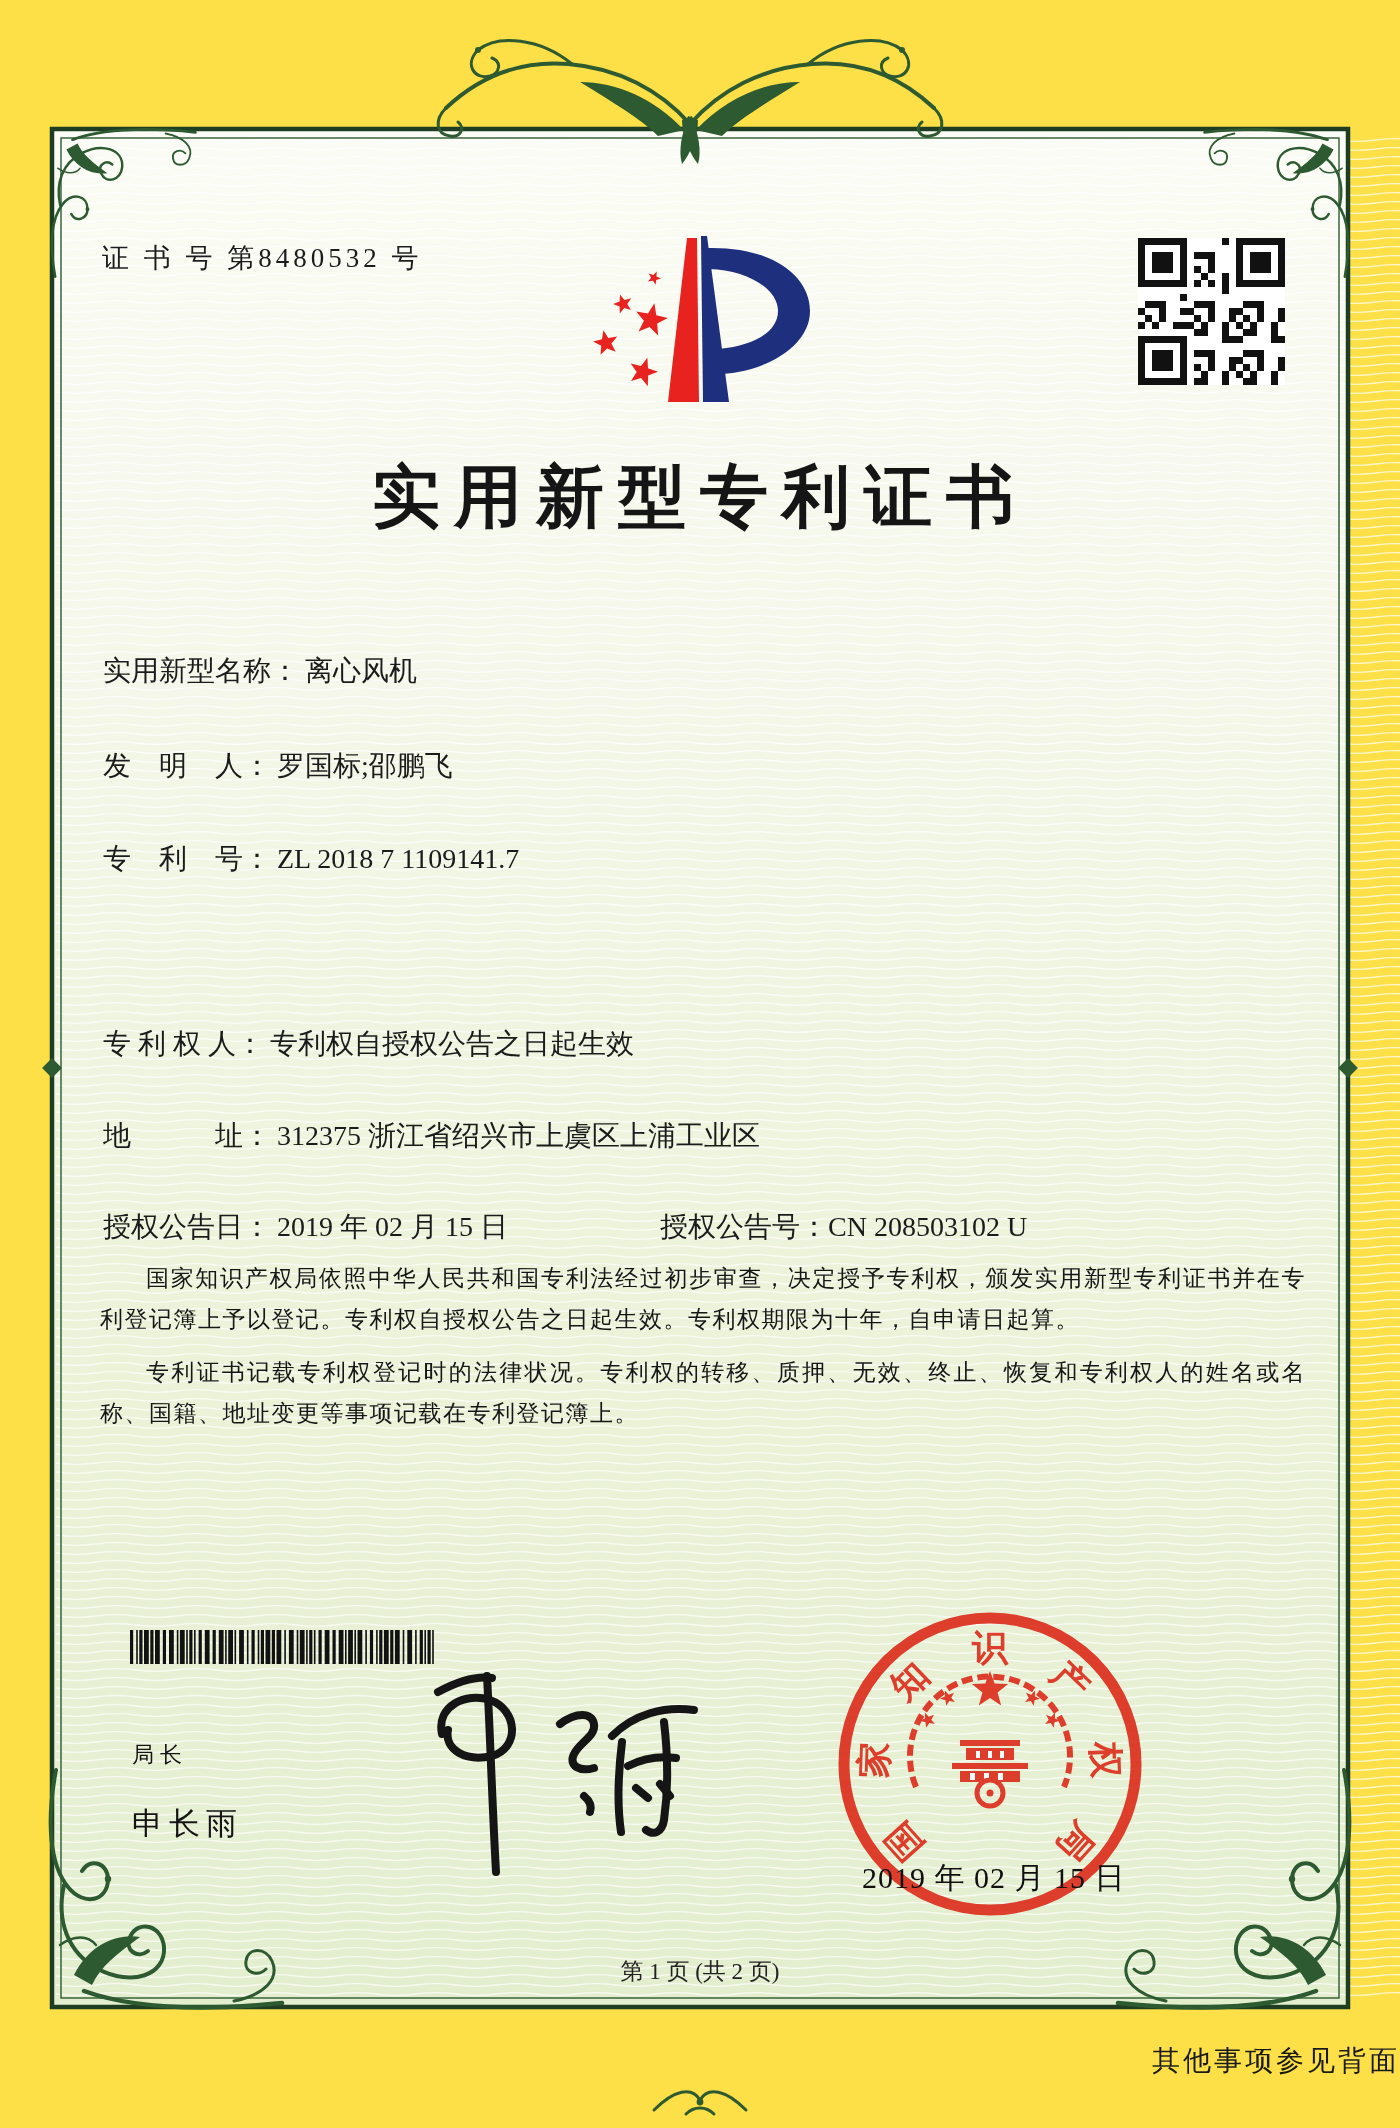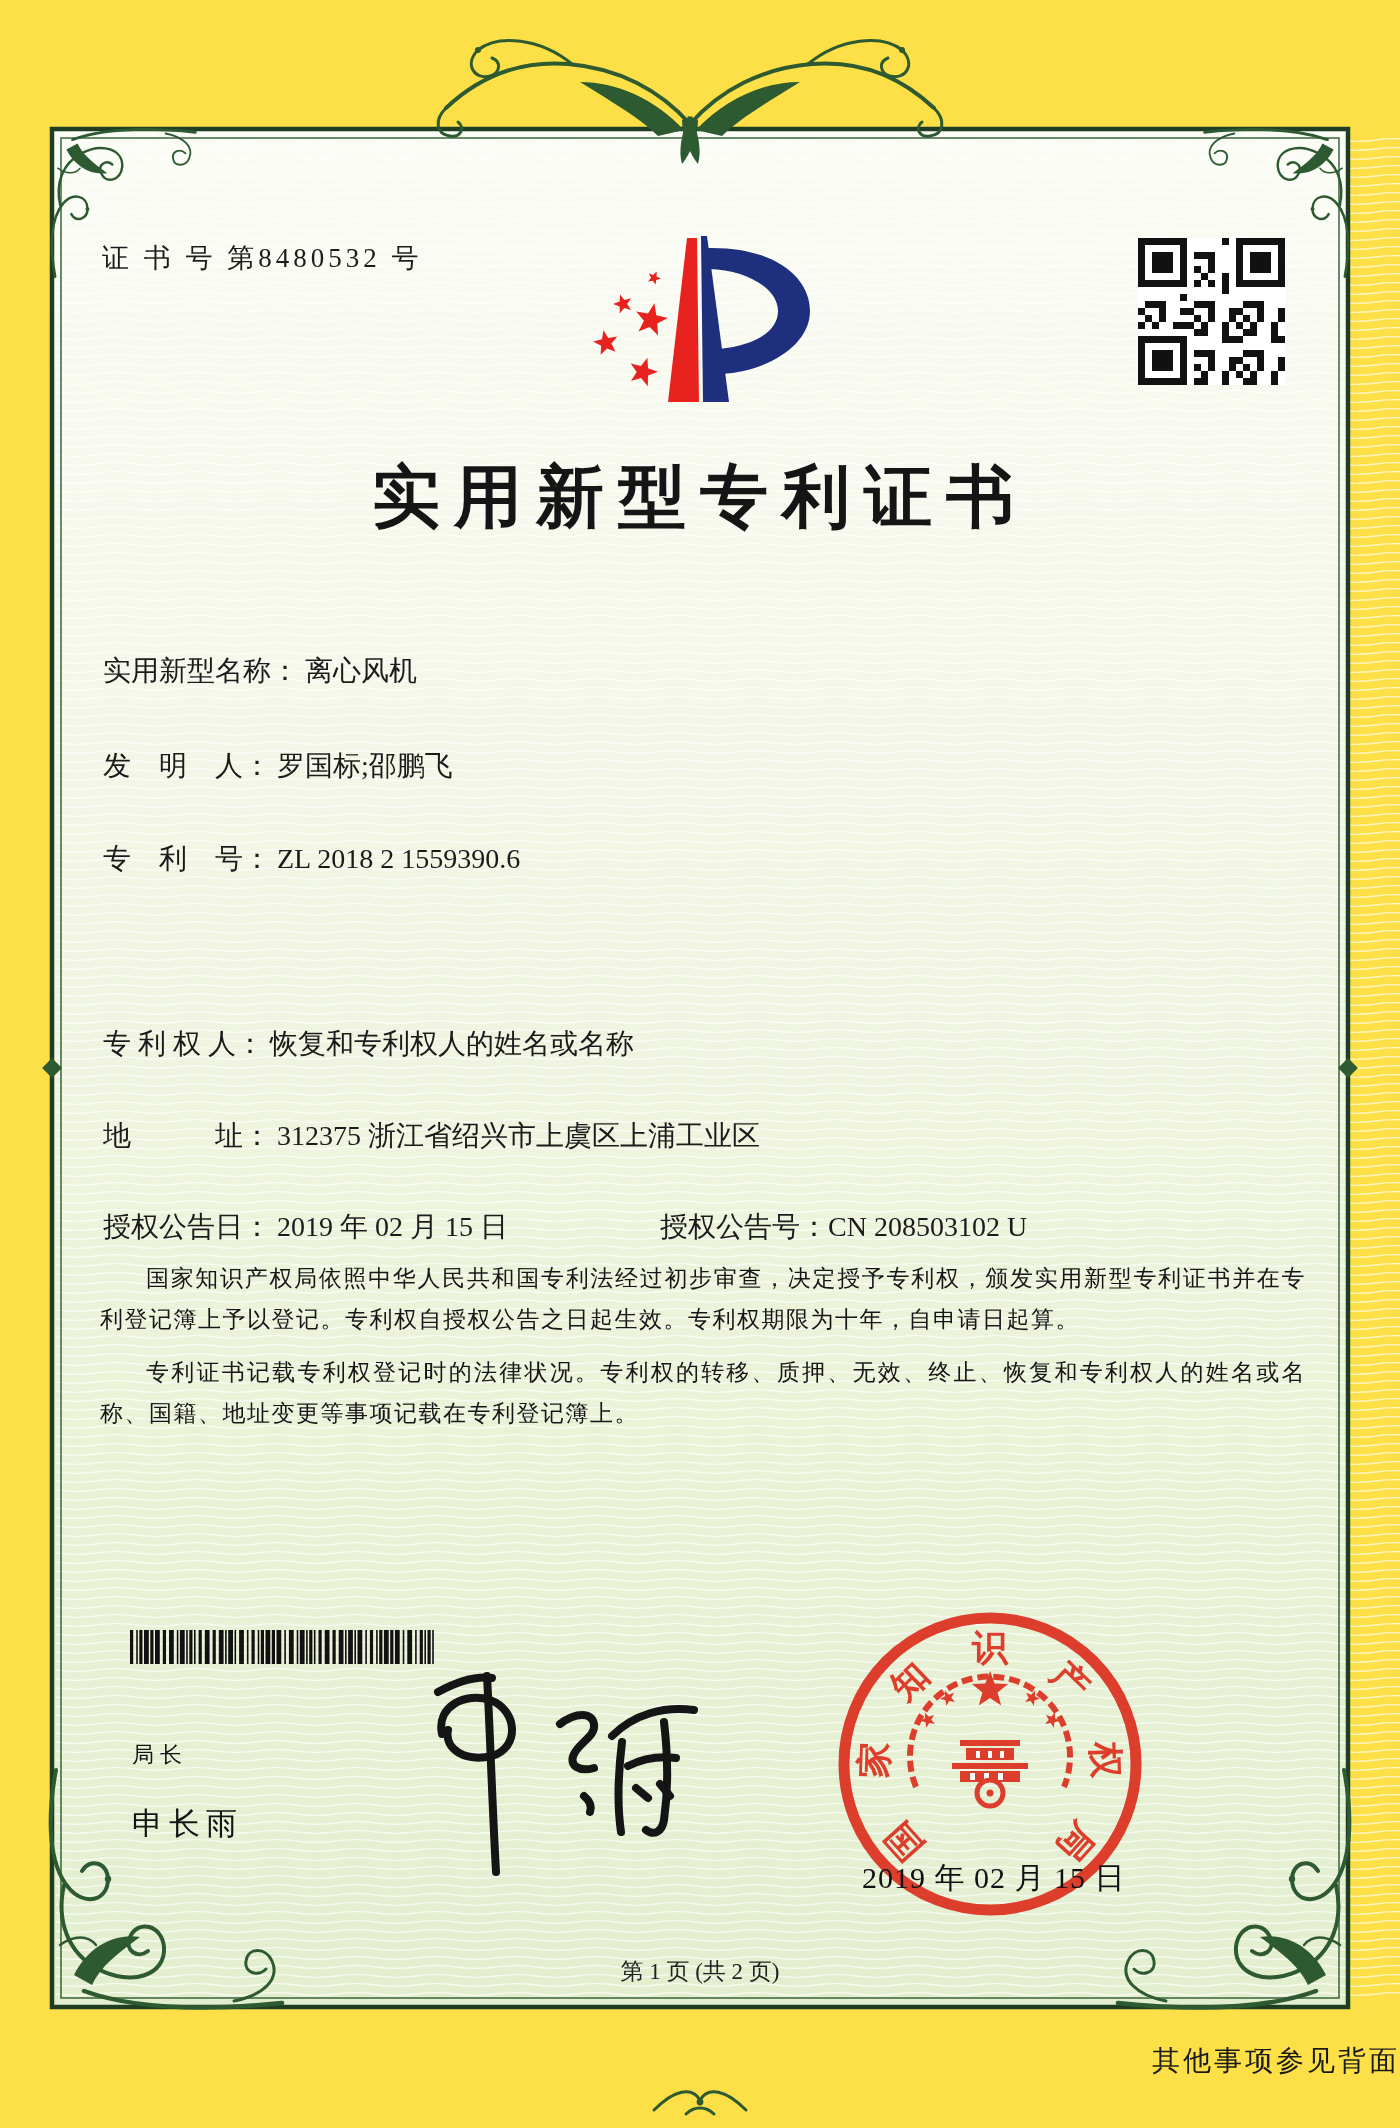--- a/index.html
+++ b/index.html
@@ -428,24 +428,24 @@
       <rect x="140" y="119" width="7" height="7" fill="#111"></rect>
       <rect x="140" y="126" width="7" height="7" fill="#111"></rect>
     </svg>
 
   <div class="abs title">实用新型专利证书</div>
 
   <div class="abs row" style="top:652px"><span>实用新型名称：</span><span class="val">离心风机</span></div>
 
   <div class="abs row" style="top:747px"><span>发　明　人：</span><span class="val">罗国标;邵鹏飞</span></div>
 
-  <div class="abs row" style="top:840px"><span>专　利　号：</span><span class="val">ZL 2018 2 1559390.6</span></div>
-
-
-  <div class="abs row" style="top:1025px"><span>专 利 权 人：</span><span class="val">恢复和专利权人的姓名或名称</span></div>
+  <div class="abs row" style="top:840px"><span>专　利　号：</span><span class="val">ZL 2018 7 1109141.7</span></div>
+
+
+  <div class="abs row" style="top:1025px"><span>专 利 权 人：</span><span class="val">专利权自授权公告之日起生效</span></div>
 
   <div class="abs row" style="top:1117px"><span>地　　　址：</span><span class="val">312375 浙江省绍兴市上虞区上浦工业区</span></div>
 
   <div class="abs row" style="top:1208px"><span>授权公告日：</span><span class="val">2019 年 02 月 15 日</span></div>
 
   <div class="abs row2" style="top:1208px"><span>授权公告号：</span><span class="val">CN 208503102 U</span></div>
 
   <div class="abs body-text">
     <p>国家知识产权局依照中华人民共和国专利法经过初步审查，决定授予专利权，颁发实用新型专利证书并在专利登记簿上予以登记。专利权自授权公告之日起生效。专利权期限为十年，自申请日起算。</p>
     <p>专利证书记载专利权登记时的法律状况。专利权的转移、质押、无效、终止、恢复和专利权人的姓名或名称、国籍、地址变更等事项记载在专利登记簿上。</p>

